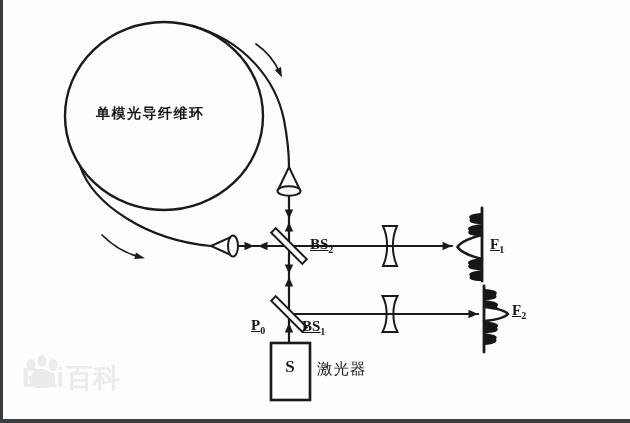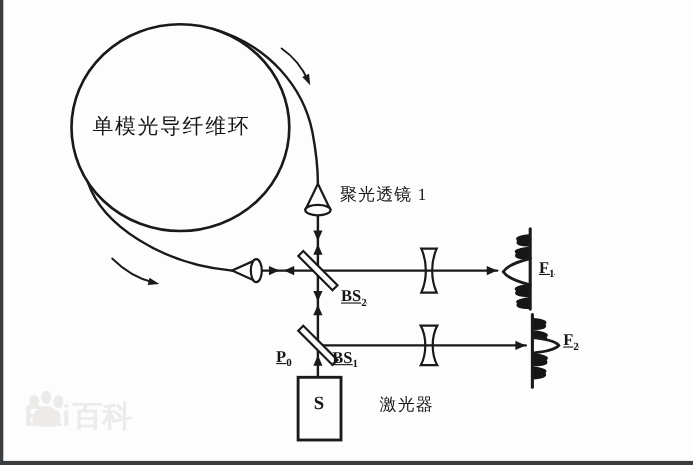--- a/index.html
+++ b/index.html
@@ -11,28 +11,28 @@
   }
   .edge{position:absolute;background:#3b3e40;}
   #edge-left{left:0;top:0;width:3px;height:423px;}
   #edge-bottom{left:0;bottom:0;width:630px;height:4px;}
   svg{position:absolute;left:0;top:0;}
   .lbl{position:absolute;white-space:nowrap;line-height:1.1;
        font-family:"Liberation Serif","DejaVu Serif",serif;color:#161616;}
   .cn{font-size:15.5px;letter-spacing:1px;}
   .sym{font-size:15px;font-weight:bold;text-decoration:underline;}
   .sub{font-size:10px;vertical-align:-4px;font-weight:bold;}
-  #ring-label{left:84px;top:106px;font-size:19px;font-weight:normal;letter-spacing:1.5px;}
+  #ring-label{left:96px;top:106px;font-size:14px;font-weight:bold;letter-spacing:1.5px;}
   #lens1-label{left:309px;top:169px;}
   #lens2-label{left:181px;top:263px;}
-  #bs2-label{left:310px;top:262px;}
+  #bs2-label{left:310px;top:236px;}
   #bs1-label{left:302px;top:318px;}
   #p0-label{left:251px;top:317px;text-align:right;}
   #s-label{left:271px;top:358px;width:39px;text-align:center;font-size:17px;font-weight:bold;letter-spacing:1px;}
-  #laser-label{left:317px;top:360px;margin-left:28px;}
+  #laser-label{left:317px;top:360px;}
   #f1-label{left:490px;top:236px;}
   #f2-label{left:512px;top:302px;}
   #watermark{
     position:absolute;left:22px;top:355px;height:46px;
     display:flex;align-items:center;gap:2px;
     color:#edebe9;font-size:27px;font-weight:bold;
     font-family:"Liberation Sans","DejaVu Sans",sans-serif;
     user-select:none;
   }
 </style>
@@ -115,21 +115,20 @@
           <path d="M484,321 Q502,323 497,327.5 Q501,333 484,333 Z"></path>
           <path d="M484,333 Q500,335 496,339 Q499,344 484,345 Z"></path>
         </g>
         <path d="M484,307 Q504,309 508,314 Q504,319 484,321" fill="#fdfdfd" stroke-width="2.6"></path>
         <path d="M484,286 L484,352" stroke-width="2.8"></path>
       </g>
     </g>
   </svg>
 
   <div class="lbl" id="ring-label">单模光导纤维环</div>
-  <div class="lbl cn" id="lens1-label">聚光透镜 1</div>
 
   <div class="lbl sym" id="bs2-label"><span>BS</span><span class="sub">2</span></div>
 
   <div class="lbl sym" id="bs1-label"><span>BS</span><span class="sub">1</span></div>
 
   <div class="lbl sym" id="p0-label"><span>P</span><span class="sub">0</span></div>
 
   <div class="lbl" id="s-label">S</div>
   <div class="lbl cn" id="laser-label">激光器</div>
 

